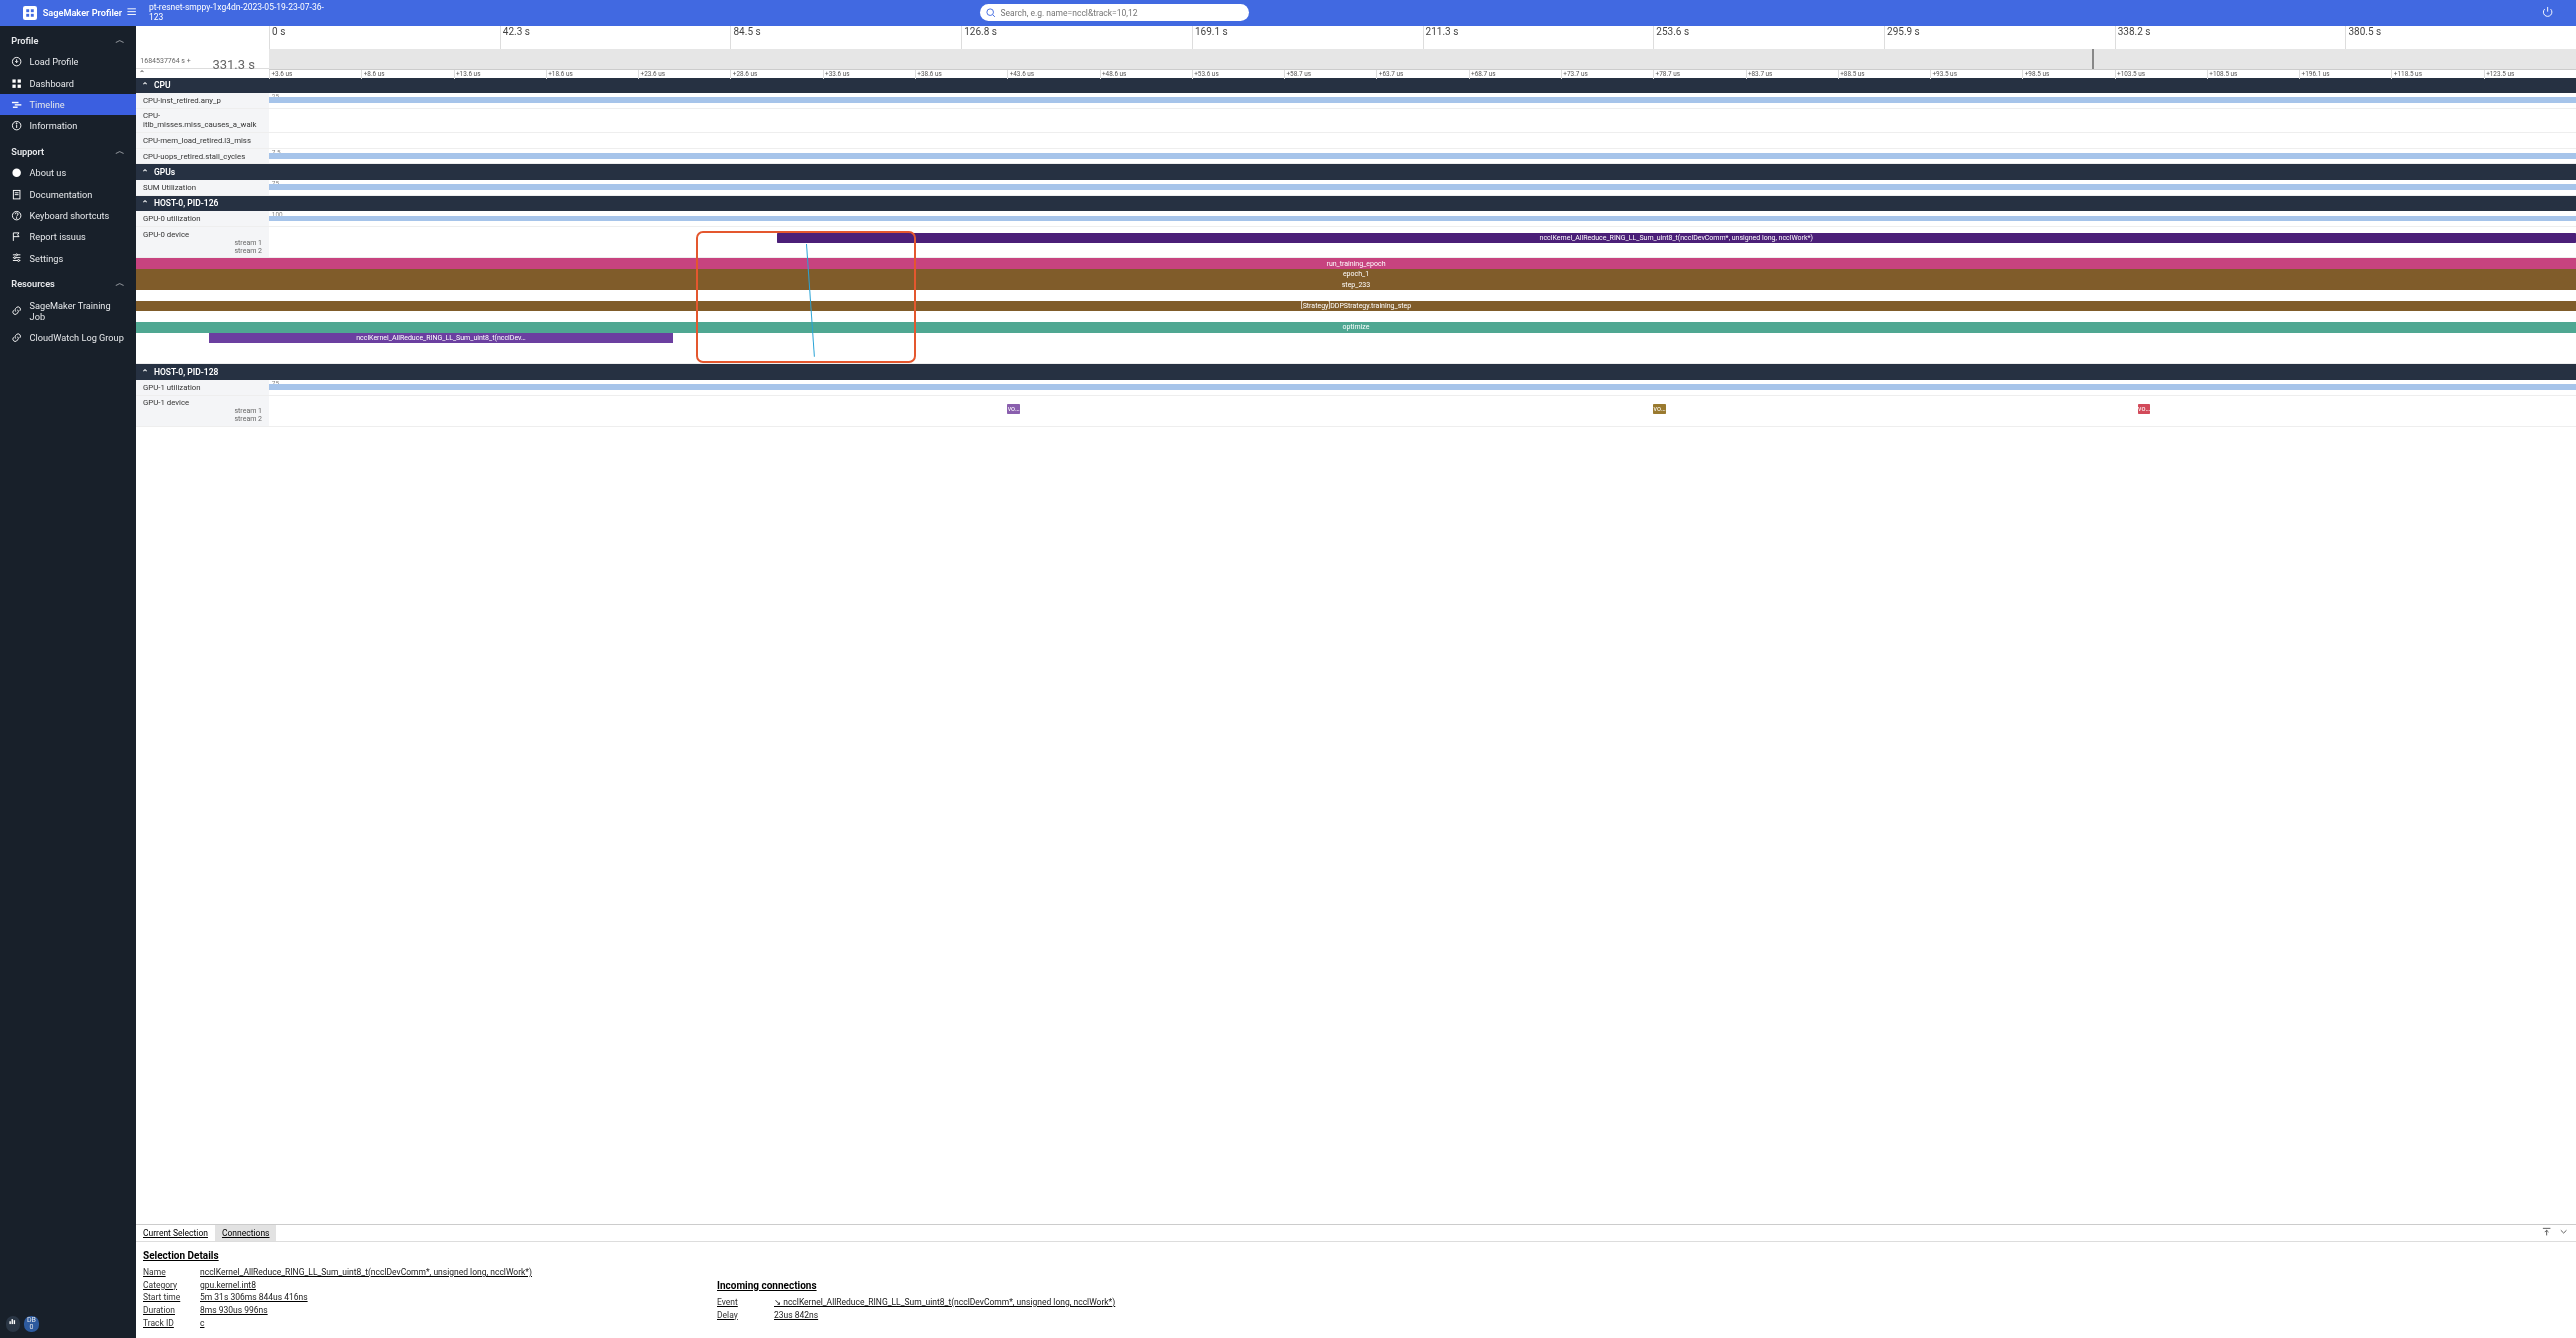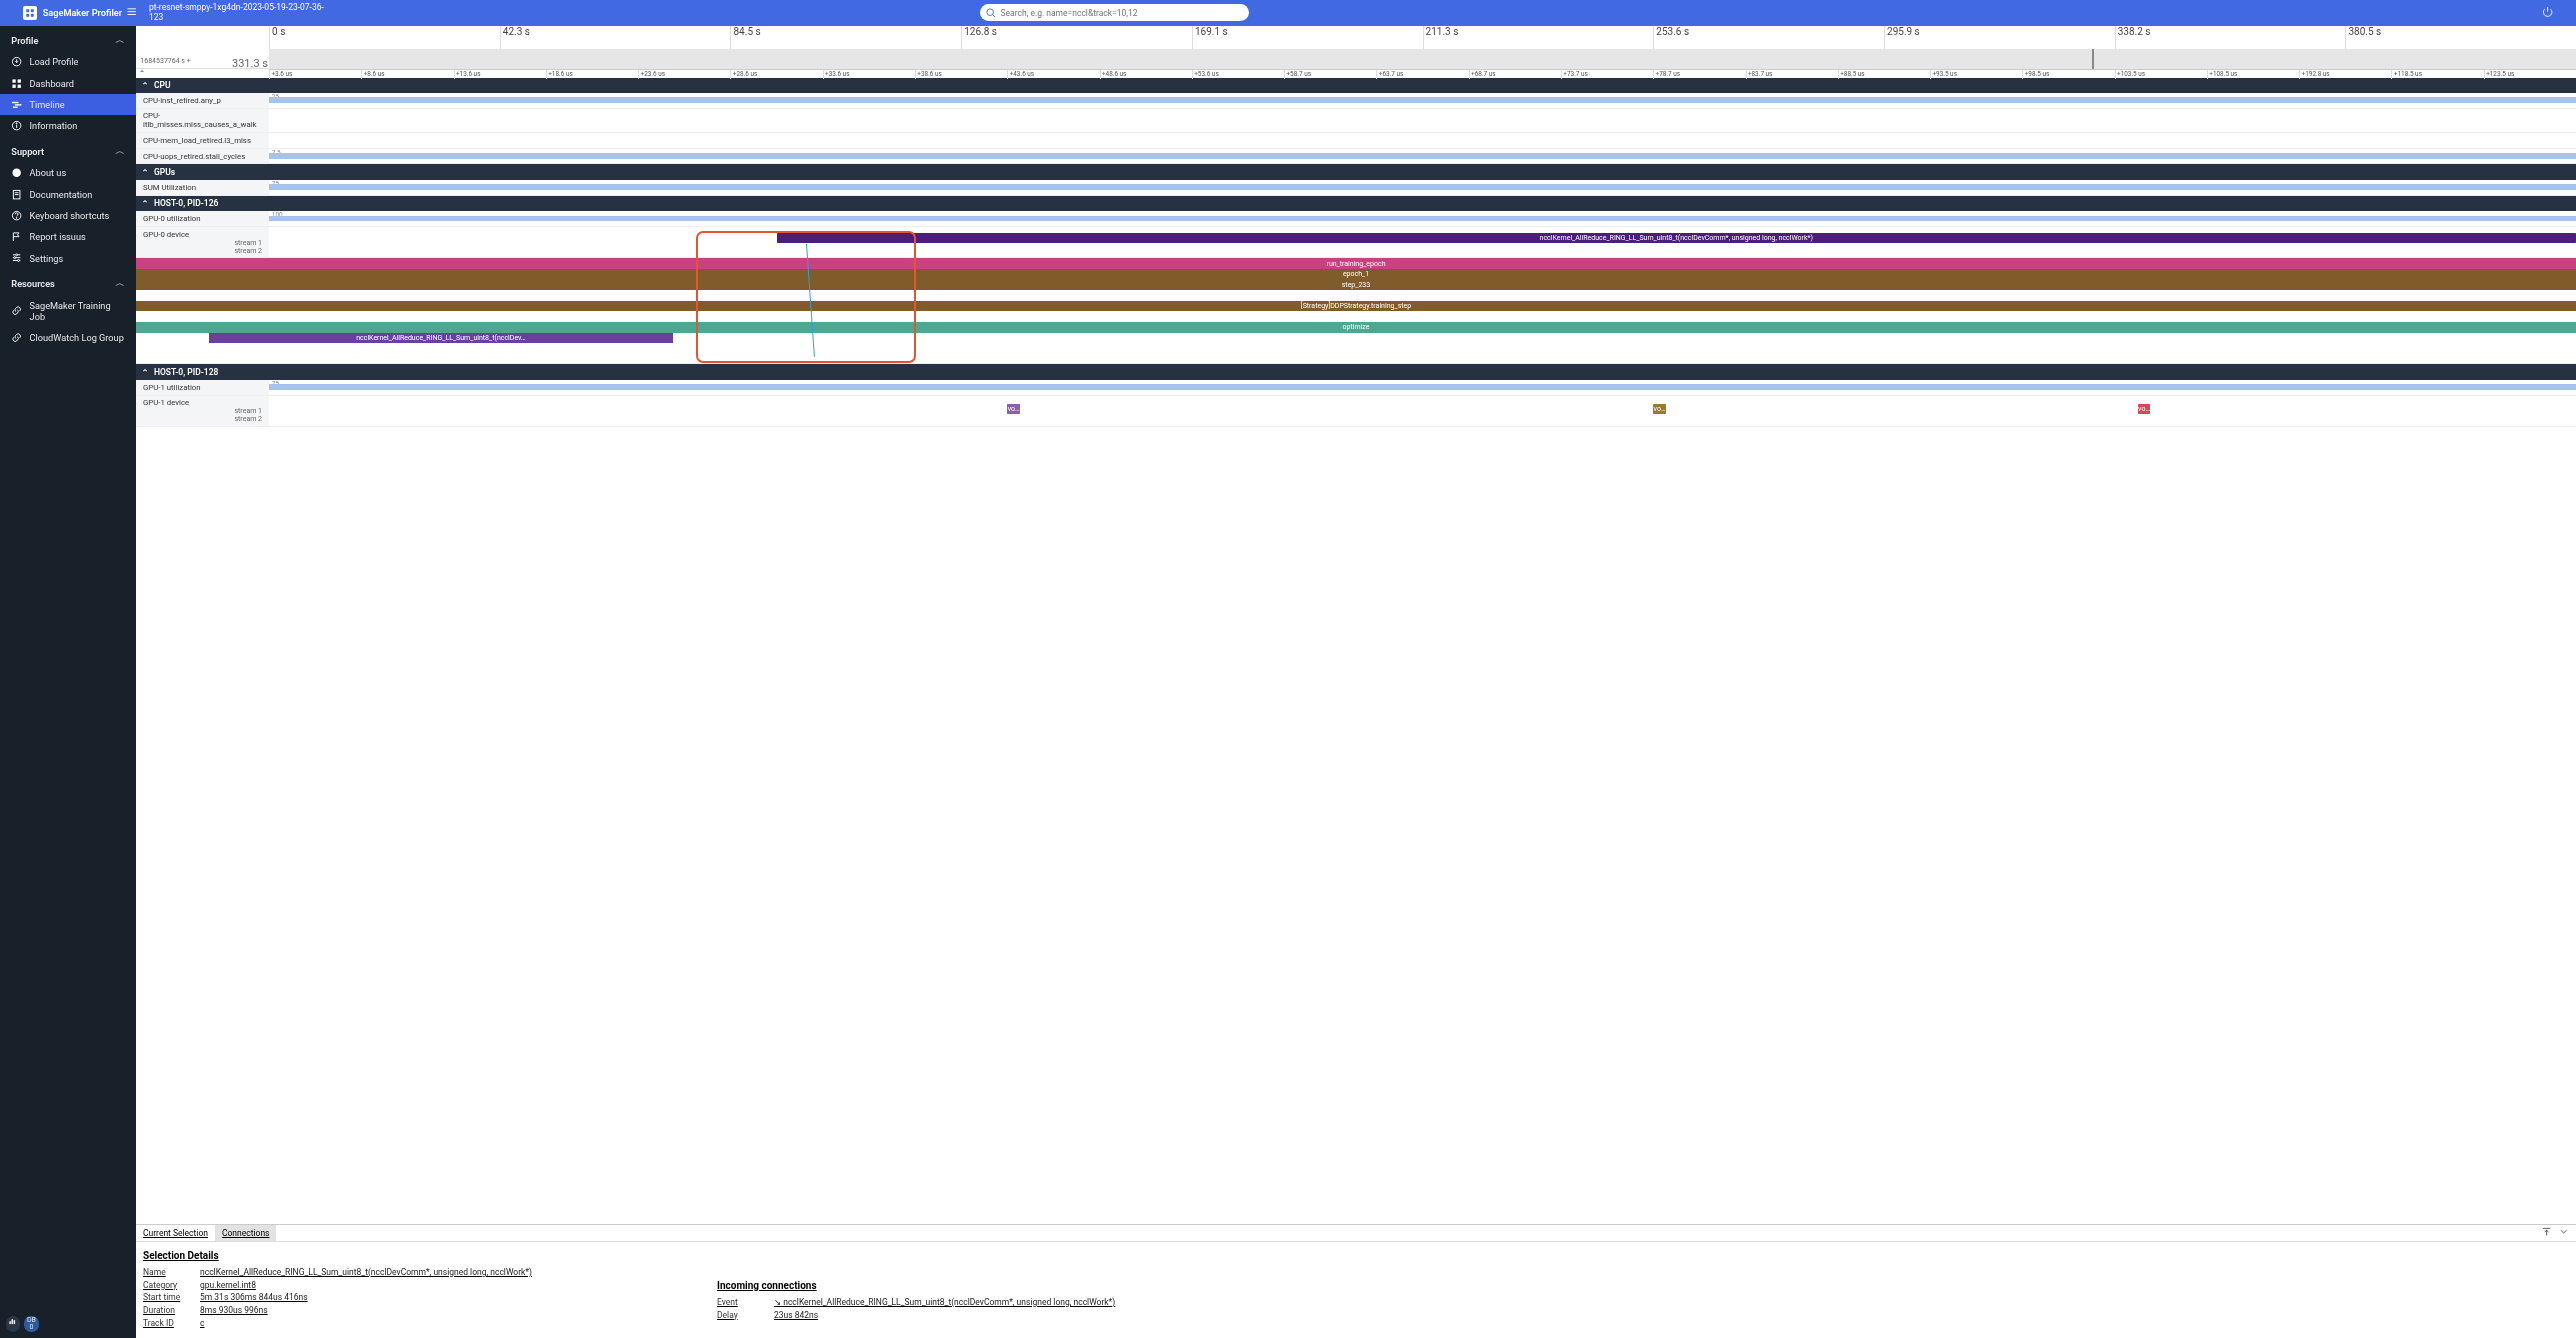--- a/index.html
+++ b/index.html
@@ -44,21 +44,21 @@
 .sidebar .footer { margin-top: auto; padding: 5.7px; display:flex; gap:4.3px; }
 .sidebar .footer .badge { background:#2a3645; border-radius:7px; padding:1.4px 2.8px; font-size:7px; display:flex; flex-direction:column; align-items:center; line-height:1; }
 
 .main { flex: 1; display: flex; flex-direction: column; overflow: hidden; background:#fff; }
 
 .overview {
   height: 43px; display:flex; position:relative; border-bottom:0.7px solid #ddd;
 }
 .overview .left-gutter { width: 133px; position:relative; }
 .overview .left-gutter .a { position:absolute; left:4.3px; font-size:7px; color:#666; }
-.overview .left-gutter .b { position:absolute; right:1px; font-size:11px; color:#666; }
+.overview .left-gutter .b { position:absolute; right:14px; font-size:13px; color:#666; }
 .overview .ov-track { flex:1; position:relative; }
 .overview .ov-ticks { height:23px; display:flex; font-size:10px; color:#444; }
 .overview .ov-ticks span { flex:1; border-left:0.7px solid #ddd; padding-left:2.1px; }
 .overview .ov-bar { height:20px; background:#e6e6e6; position:relative; }
 .overview .ov-marker { position:absolute; top:0; bottom:0; width:2.8px; background:#888; }
 .overview .fine-ticks { height:10px; display:flex; font-size:6.4px; color:#555; border-top:0.7px solid #ccc; }
 .overview .fine-ticks span { flex:1; border-left:0.7px solid #ddd; padding-left:1.4px; white-space:nowrap; }
 .collapse-arrow { font-size:7.8px; color:#444; padding-left:2.8px; cursor:pointer; }
 
 .tracks { flex:1; overflow:auto; font-size:8.5px; }
@@ -326,21 +326,21 @@
             <span>+63.7 us</span>
             <span>+68.7 us</span>
             <span>+73.7 us</span>
             <span>+78.7 us</span>
             <span>+83.7 us</span>
             <span>+88.5 us</span>
             <span>+93.5 us</span>
             <span>+98.5 us</span>
             <span>+103.5 us</span>
             <span>+108.5 us</span>
-            <span>+192.8 us</span>
+            <span>+196.1 us</span>
             <span>+118.5 us</span>
             <span>+123.5 us</span>
           </div>
       </div>
     </div>
     <div class="collapse-arrow">⌃</div>
 
     <div class="tracks">
 
       <div class="group-head">

